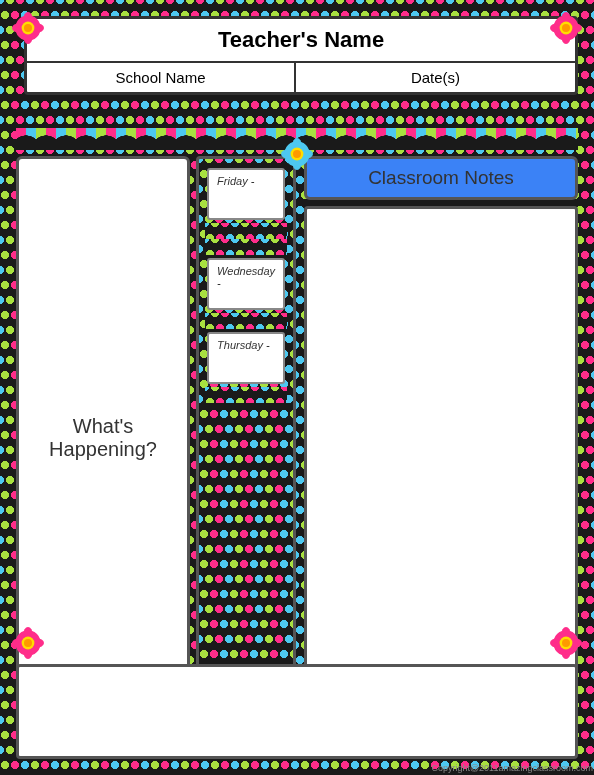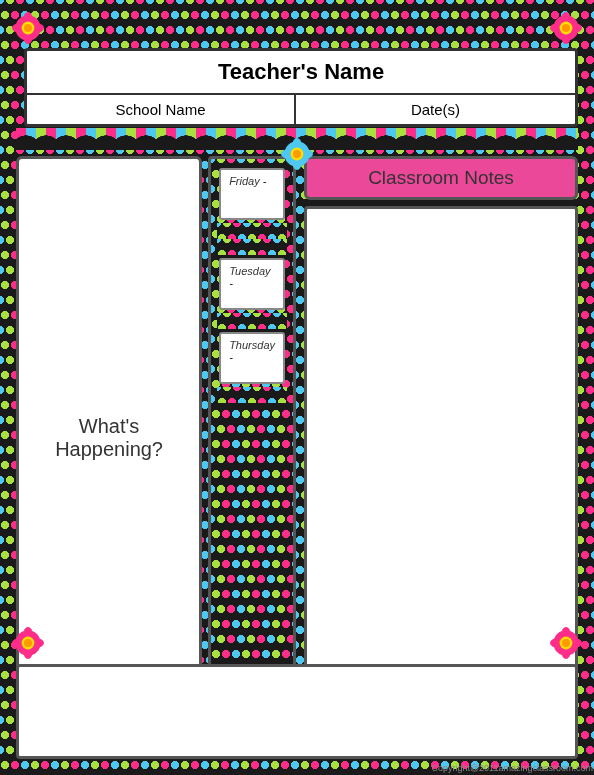--- a/index.html
+++ b/index.html
@@ -57,21 +57,20 @@
     
     .header-section {
       position: absolute;
       top: 8px;
       left: 16px;
       right: 8px;
       background: white;
       border: 3px solid #333;
       border-radius: 4px;
       z-index: 5;
-      margin-top: 32px;
     }
 
     .teacher-name-row {
       text-align: center;
       padding: 8px 12px;
       font-size: 22px;
       font-weight: bold;
       font-family: Arial, sans-serif;
       border-bottom: 2px solid #333;
     }
@@ -219,21 +218,21 @@
 
     
     .right-column {
       flex: 1;
       display: flex;
       flex-direction: column;
       gap: 6px;
     }
 
     .classroom-notes-label {
-      background: #ec4899;
+      background: #3b82f6;
       border: 3px solid #555;
       border-radius: 6px;
       padding: 8px 12px;
       font-family: 'Comic Sans MS', cursive, sans-serif;
       font-size: 19px;
       color: #333;
       text-align: center;
     }
 
     .classroom-notes-area {
@@ -378,21 +377,21 @@
         <div class="day-box">
           <div class="day-label">Friday -</div>
         </div>
 
         <div class="dot-separator"></div>
 
 
         <div class="dot-separator"></div>
 
         <div class="day-box">
-          <div class="day-label">Tuesday -</div>
+          <div class="day-label">Wednesday -</div>
         </div>
 
         <div class="dot-separator"></div>
 
         <div class="day-box">
           <div class="day-label">Thursday -</div>
         </div>
 
         <div class="dot-separator"></div>
 

